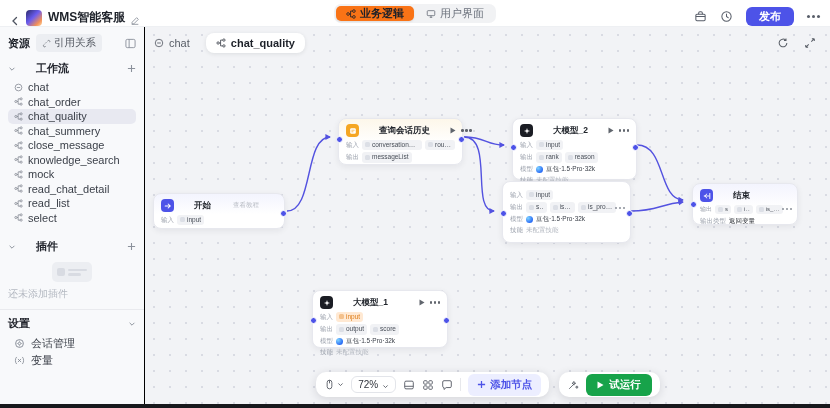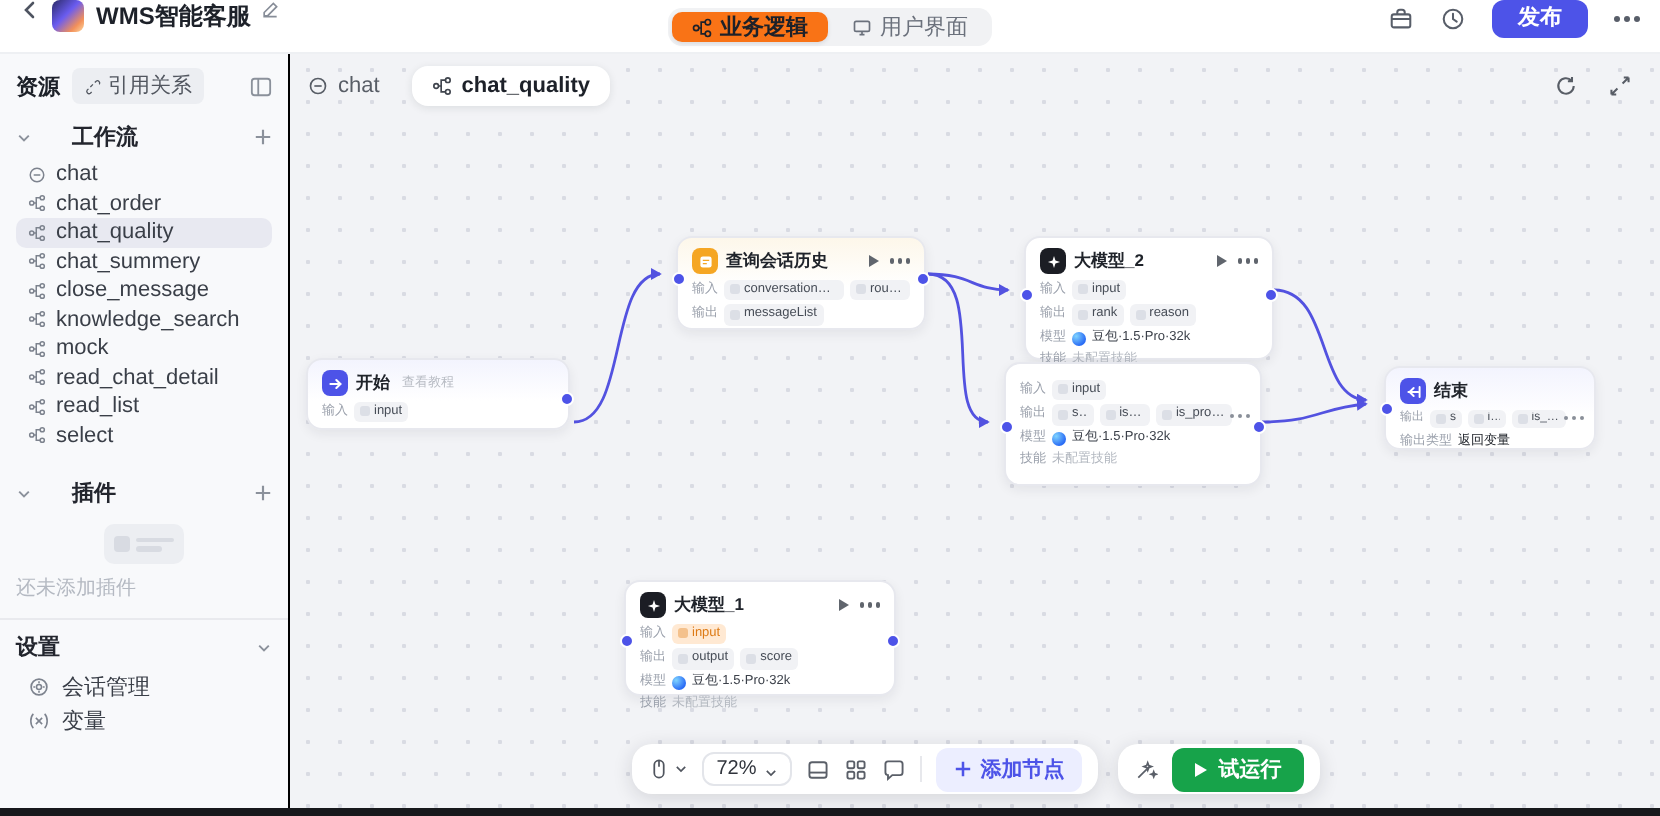--- a/index.html
+++ b/index.html
@@ -4,21 +4,21 @@
 <style>
   html,body{margin:0;padding:0;}
   body{
     position:relative;width:830px;height:408px;overflow:hidden;
     font-family:"Liberation Sans","DejaVu Sans",sans-serif;
     background:#f2f3f6;color:#1d2129;-webkit-font-smoothing:antialiased;
   }
   svg{display:block}
   
   .topbar{position:absolute;top:0;left:0;right:0;height:27px;background:#fff;
-    border-bottom:1px solid #eef0f3;display:flex;align-items:flex-start;padding:0 10px;z-index:30;box-sizing:border-box}
+    border-bottom:1px solid #eef0f3;display:flex;align-items:flex-end;padding:0 10px;z-index:30;box-sizing:border-box}
   .back{color:#4e5461;font-size:12px;width:14px;cursor:pointer}
   .logo{width:16px;height:16px;border-radius:4px;margin:0 6px 0 2px;
     background:linear-gradient(135deg,#2b2a66 0%,#6a5cf0 45%,#f2905a 78%,#ffd9a0 100%);flex:none}
   .apptitle{font-size:12px;font-weight:700;color:#1d2129}
   .editicon{margin-left:5px;color:#878d98}
   .seg{position:absolute;left:50%;top:4px;transform:translateX(-50%);
     background:#f1f2f4;border-radius:7px;padding:2px;display:flex;gap:2px;height:19px;box-sizing:border-box;align-items:stretch}
   .seg .tab{display:flex;align-items:center;gap:4px;padding:0 10px;font-size:11px;color:#6b717c;border-radius:5px;cursor:pointer;white-space:nowrap}
   .seg .tab.active{background:#f97316;color:#1d2129;font-weight:600;box-shadow:0 1px 2px rgba(30,34,45,.10)}
   .tb-right{margin-left:auto;display:flex;align-items:center;gap:13px}
@@ -57,21 +57,21 @@
   .cv-tab{display:flex;align-items:center;gap:5px;font-size:11px;color:#585d66;cursor:pointer}
   .cv-tab.active{background:#fff;border-radius:8px;padding:4px 10px;color:#1d2129;font-weight:600;
     box-shadow:0 1px 4px rgba(31,35,41,.10)}
   .cv-actions{position:absolute;top:10px;right:14px;display:flex;gap:15px;color:#585d66;z-index:6}
   .cv-actions span{display:flex;cursor:pointer}
   
   .node{position:absolute;background:#fff;border:1px solid #e7e8ee;border-radius:8px;
     box-shadow:0 2px 6px rgba(25,28,40,.07);padding:5px 7px;box-sizing:border-box;z-index:4;cursor:pointer}
   .node.tint-warm{background:linear-gradient(180deg,#fdf7ea 0%,#fff 55%)}
   .node.tint-cool{background:linear-gradient(180deg,#f3f4fe 0%,#fff 60%)}
-  .nhead{display:flex;align-items:center;gap:4px;margin-bottom:2px}
+  .nhead{display:flex;align-items:center;gap:20px;margin-bottom:2px}
   .nicon{width:13px;height:13px;border-radius:4px;display:flex;align-items:center;justify-content:center;flex:none}
   .ntitle{font-size:8.5px;font-weight:700;color:#20242b;white-space:nowrap}
   .nsub{font-size:6.5px;color:#b8bcc4;margin-left:2px;white-space:nowrap}
   .nctrl{margin-left:auto;display:flex;align-items:center;gap:5px;color:#60656d}
   .nrow{display:flex;align-items:center;gap:3px;margin-top:2.5px;font-size:6.5px;line-height:1.3}
   .nlabel{color:#9ba1ac;flex:none}
   .badge{background:#f1f2f5;border-radius:3px;padding:1px 3px;color:#474d57;display:flex;align-items:center;gap:2px;
     white-space:nowrap;overflow:hidden;max-width:54px}
   .badge .tt{width:5px;height:5px;background:#dcdfe6;border-radius:1.5px;flex:none}
   .badge .bt{overflow:hidden;text-overflow:ellipsis}
@@ -394,21 +394,21 @@
           <path d="M11.5 7a4.5 4.5 0 1 1-1.3-3.2M10.5 1.8v2.4H8.1" fill="none" stroke="#585d66" stroke-width="1.2"></path>
         </svg>
     </span>
     <span>
       <svg width="12" height="12" viewBox="0 0 14 14">
           <path d="M8.5 5.5 12 2M12 2H9.2M12 2v2.8M5.5 8.5 2 12M2 12h2.8M2 12V9.2" fill="none" stroke="#585d66" stroke-width="1.2"></path>
         </svg>
     </span>
   </div>
 
-  <div class="node tint-cool" style="left:7px;top:152px;width:132px;height:36px">
+  <div class="node tint-cool" style="left:7px;top:166px;width:132px;height:36px">
     <span class="port r" style="top:16px"></span>
     <div class="nhead">
       <span class="nicon" style="background:#4d53e8">
         <svg width="8" height="8" viewBox="0 0 10 10">
             <path d="M1.5 5h6M5.2 2.5 7.8 5 5.2 7.5" fill="none" stroke="#fff" stroke-width="1.3" stroke-linecap="round"></path>
           </svg>
       </span>
       <span class="ntitle">开始</span>
       <span class="nsub">查看教程</span>
     </div>

